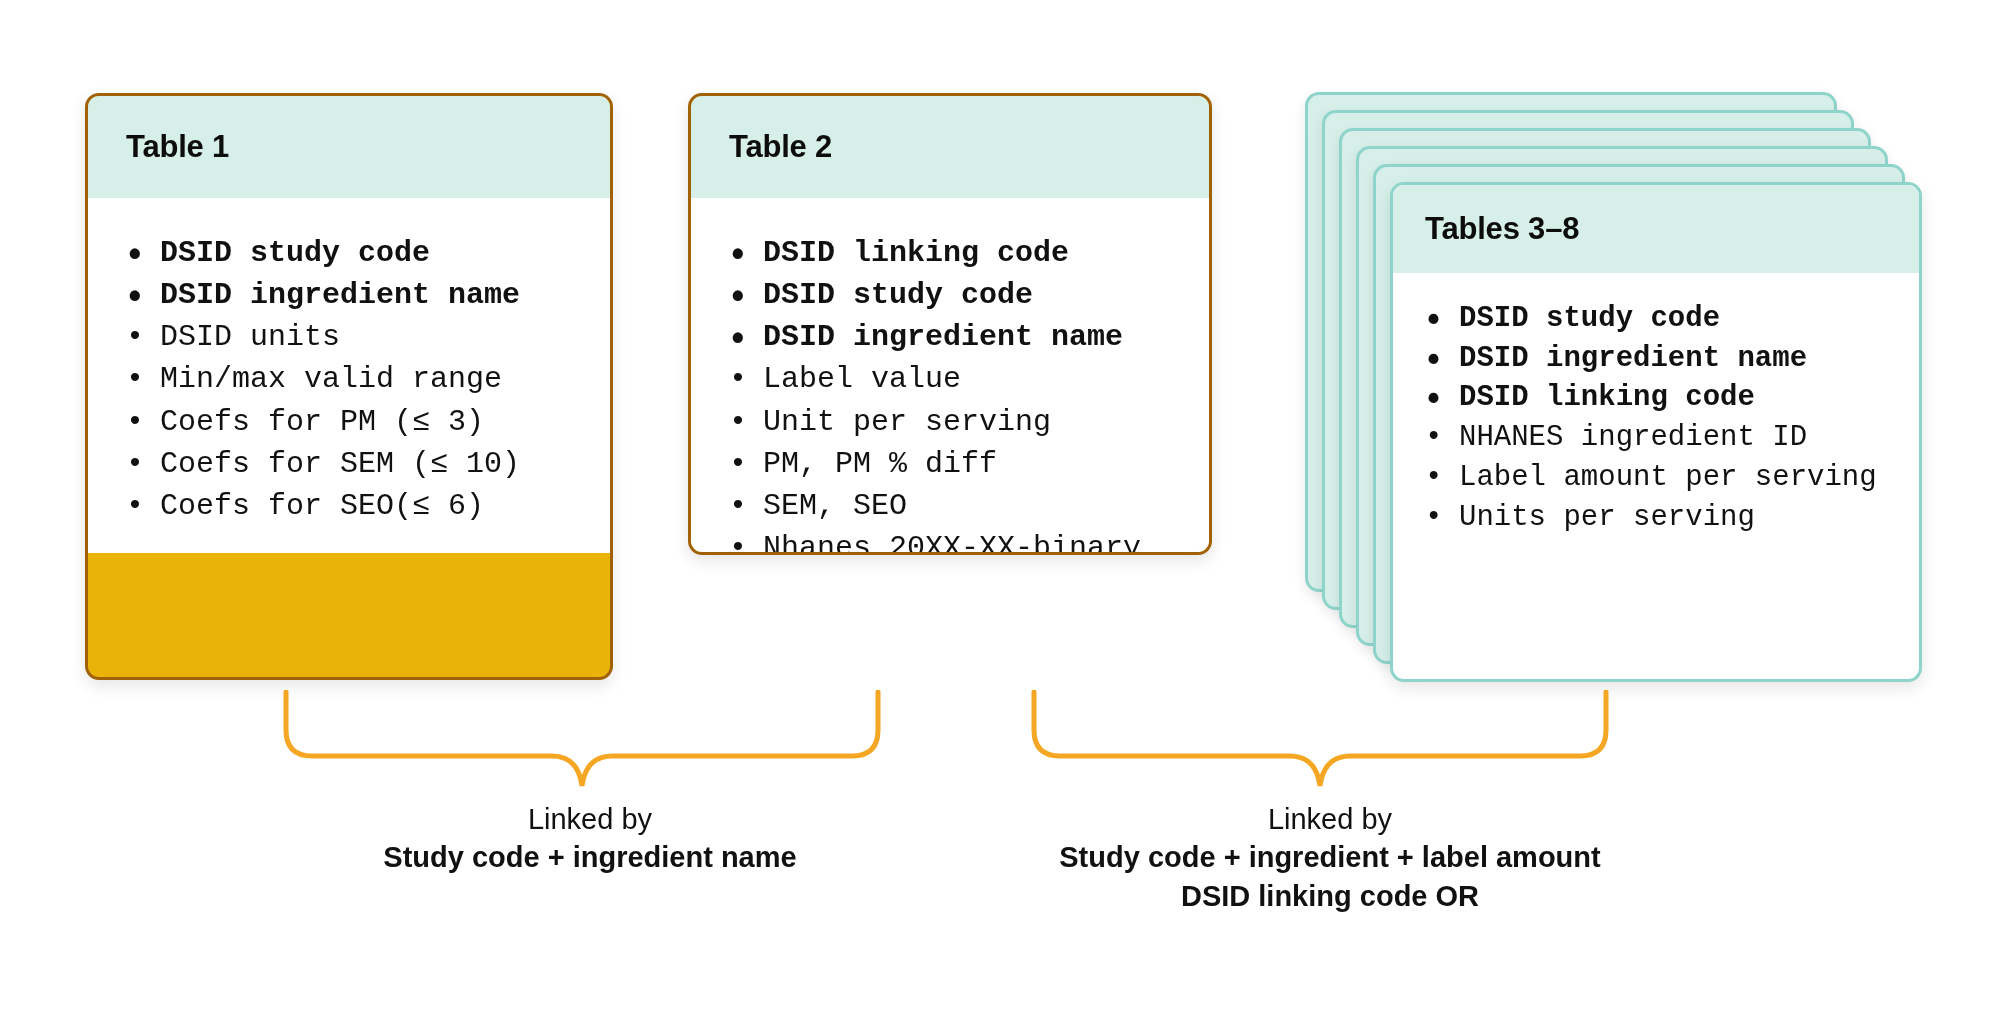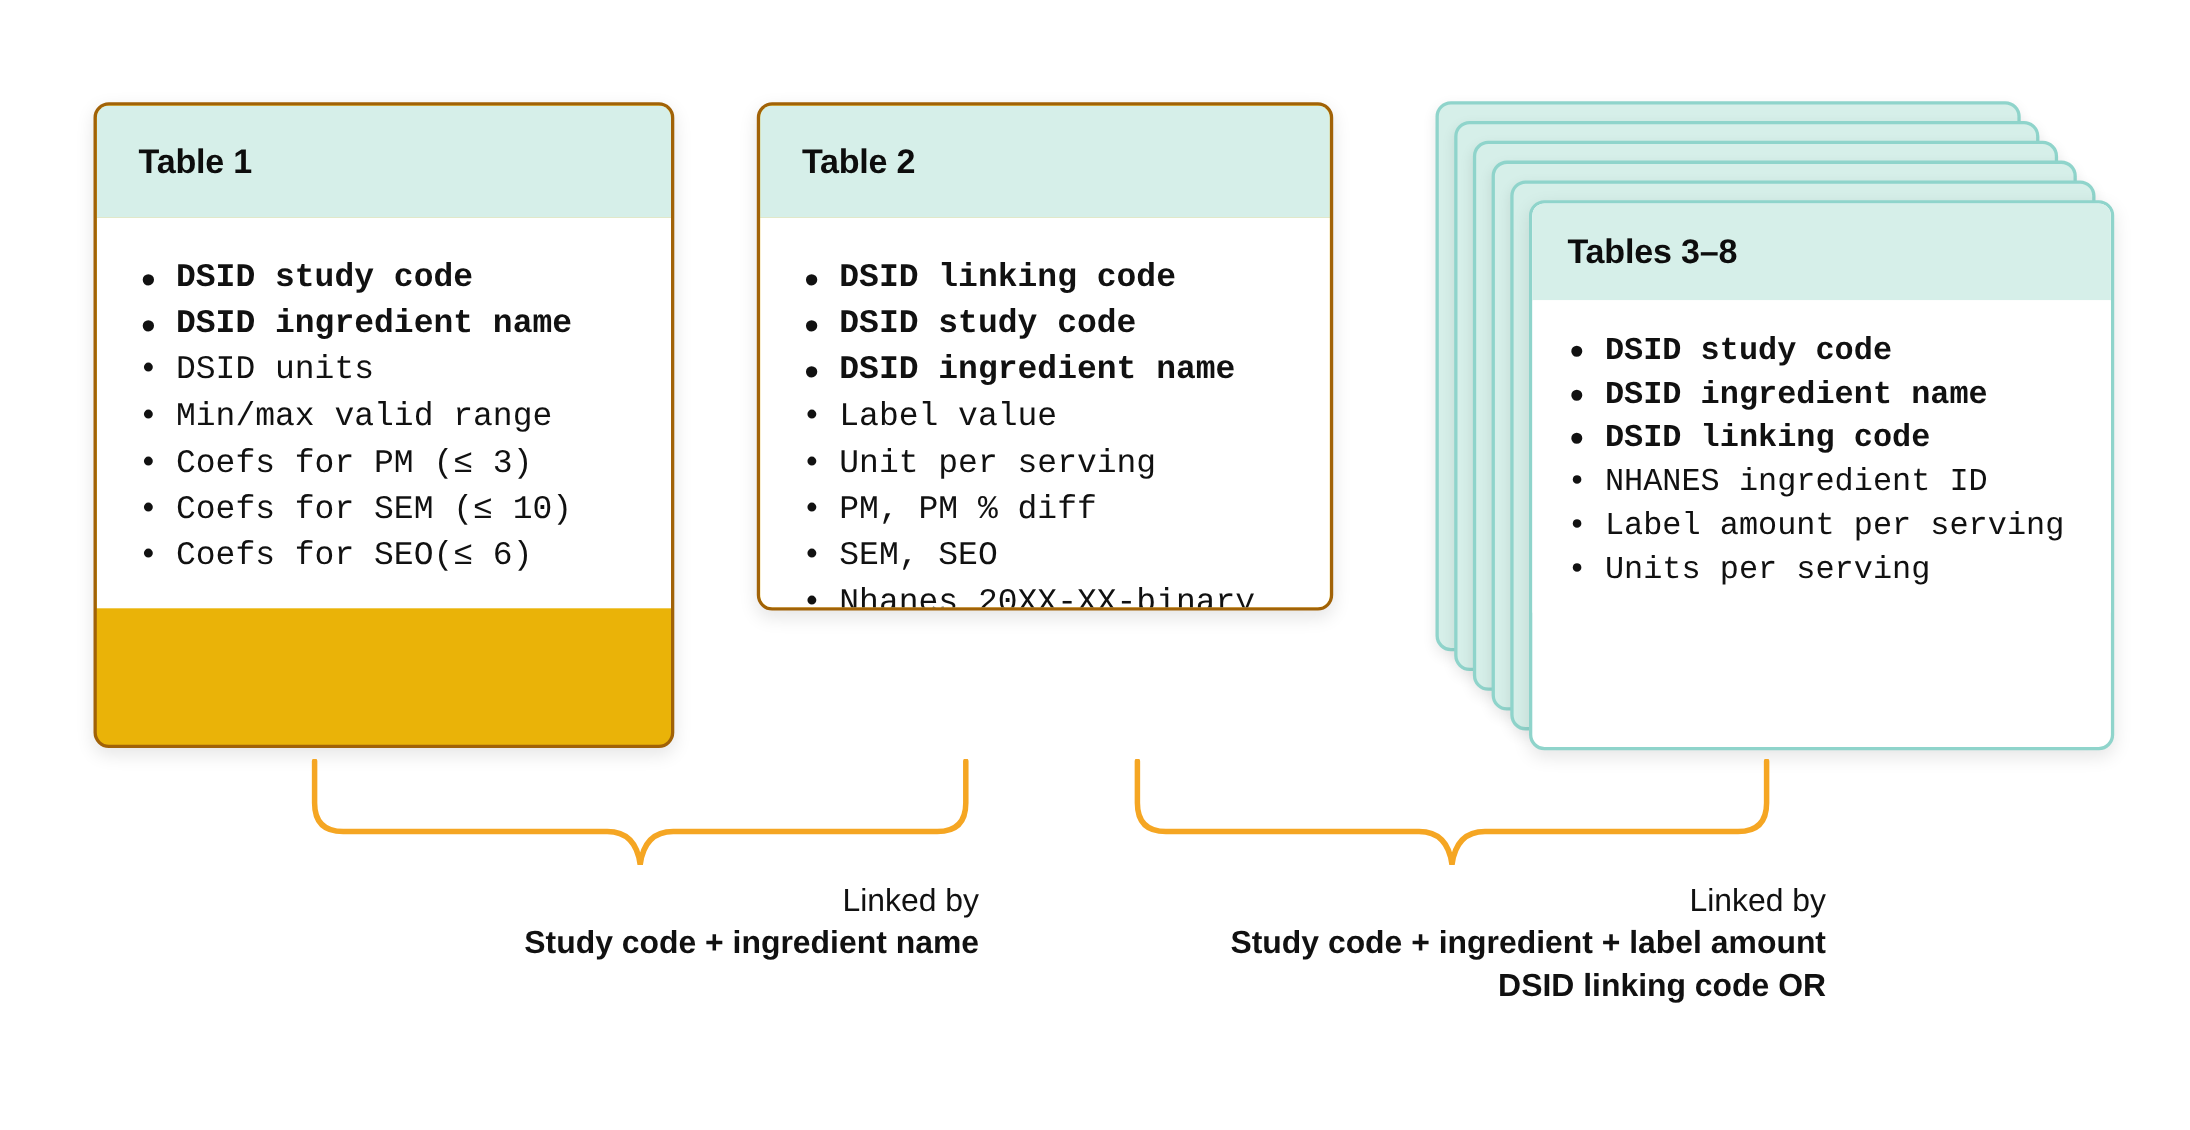--- a/index.html
+++ b/index.html
@@ -128,21 +128,21 @@
     position: absolute;
   }
   .brace svg { display: block; }
 
   #brace-left  { left: 282px;  top: 690px; }
   #brace-right { left: 1030px; top: 690px; }
 
   
   .link-label {
     position: absolute;
-    text-align: right;
+    text-align: center;
     font-size: 29px;
     line-height: 1.32;
     color: #111111;
   }
   .link-label .lead { font-weight: normal; display: block; }
   .link-label .strong { font-weight: bold; display: block; white-space: nowrap; }
   #link-label-left  { left: 290px;  top: 800px; width: 600px; }
   #link-label-right { left: 1000px; top: 800px; width: 660px; }
 </style>
 </head>

